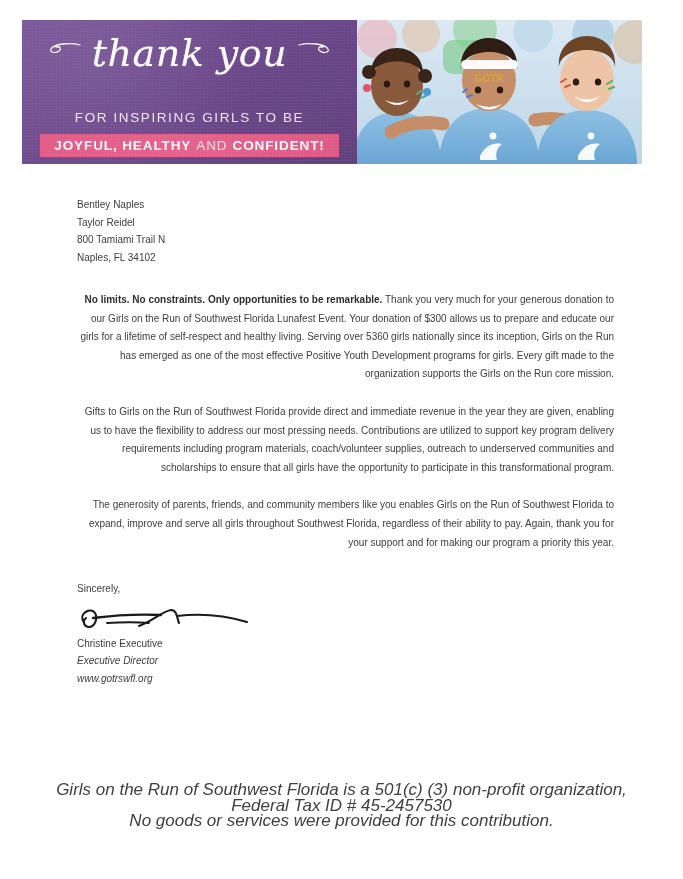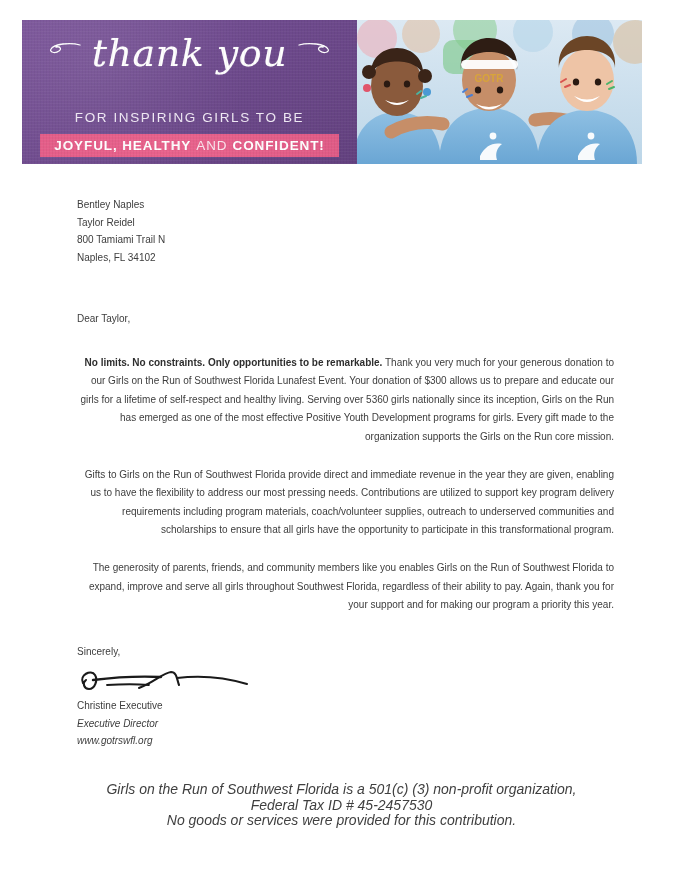--- a/index.html
+++ b/index.html
@@ -132,21 +132,21 @@
   .signer .site { font-style: italic; }
 
   
   .footer {
     position: absolute;
     left: 0;
     top: 782px;
     width: 100%;
     text-align: center;
     font-style: italic;
-    font-size: 14px;
+    font-size: 17px;
     line-height: 15.5px;
     color: #3f3f3f;
   }
 </style>
 </head>
 <body>
 
 <div class="banner">
 
   <div class="banner-left">
@@ -243,21 +243,20 @@
 
 <div class="letter">
 
   <div class="addr">
     <div>Bentley Naples</div>
     <div>Taylor Reidel</div>
     <div>800 Tamiami Trail N</div>
     <div>Naples, FL 34102</div>
   </div>
 
-  <div class="greeting">Dear Taylor,</div>
 
   <p class="para first">
     <span class="lead">No limits. No constraints. Only opportunities to be remarkable.</span><span> Thank you very much for your generous donation to our Girls on the Run of Southwest Florida Lunafest Event.  Your donation of $300 allows us to prepare and educate our girls for a lifetime of self-respect and healthy living.  Serving over 5360 girls nationally since its inception, Girls on the Run has emerged as one of the most effective Positive Youth Development programs for girls.  Every gift made to the organization supports the Girls on the Run core mission.</span>
   </p>
 
   <p class="para">Gifts to Girls on the Run of Southwest Florida provide direct and immediate revenue in the year they are given, enabling us to have the flexibility to address our most pressing needs. Contributions are utilized to support key program delivery requirements including program materials, coach/volunteer supplies, outreach to underserved communities and scholarships to ensure that all girls have the opportunity to participate in this transformational program.</p>
 
   <p class="para">The generosity of parents, friends, and community members like you enables Girls on the Run of Southwest Florida to expand, improve and serve all girls throughout Southwest Florida, regardless of their ability to pay. Again, thank you for your support and for making our program a priority this year.</p>
 
   <div class="closing">Sincerely,</div>

